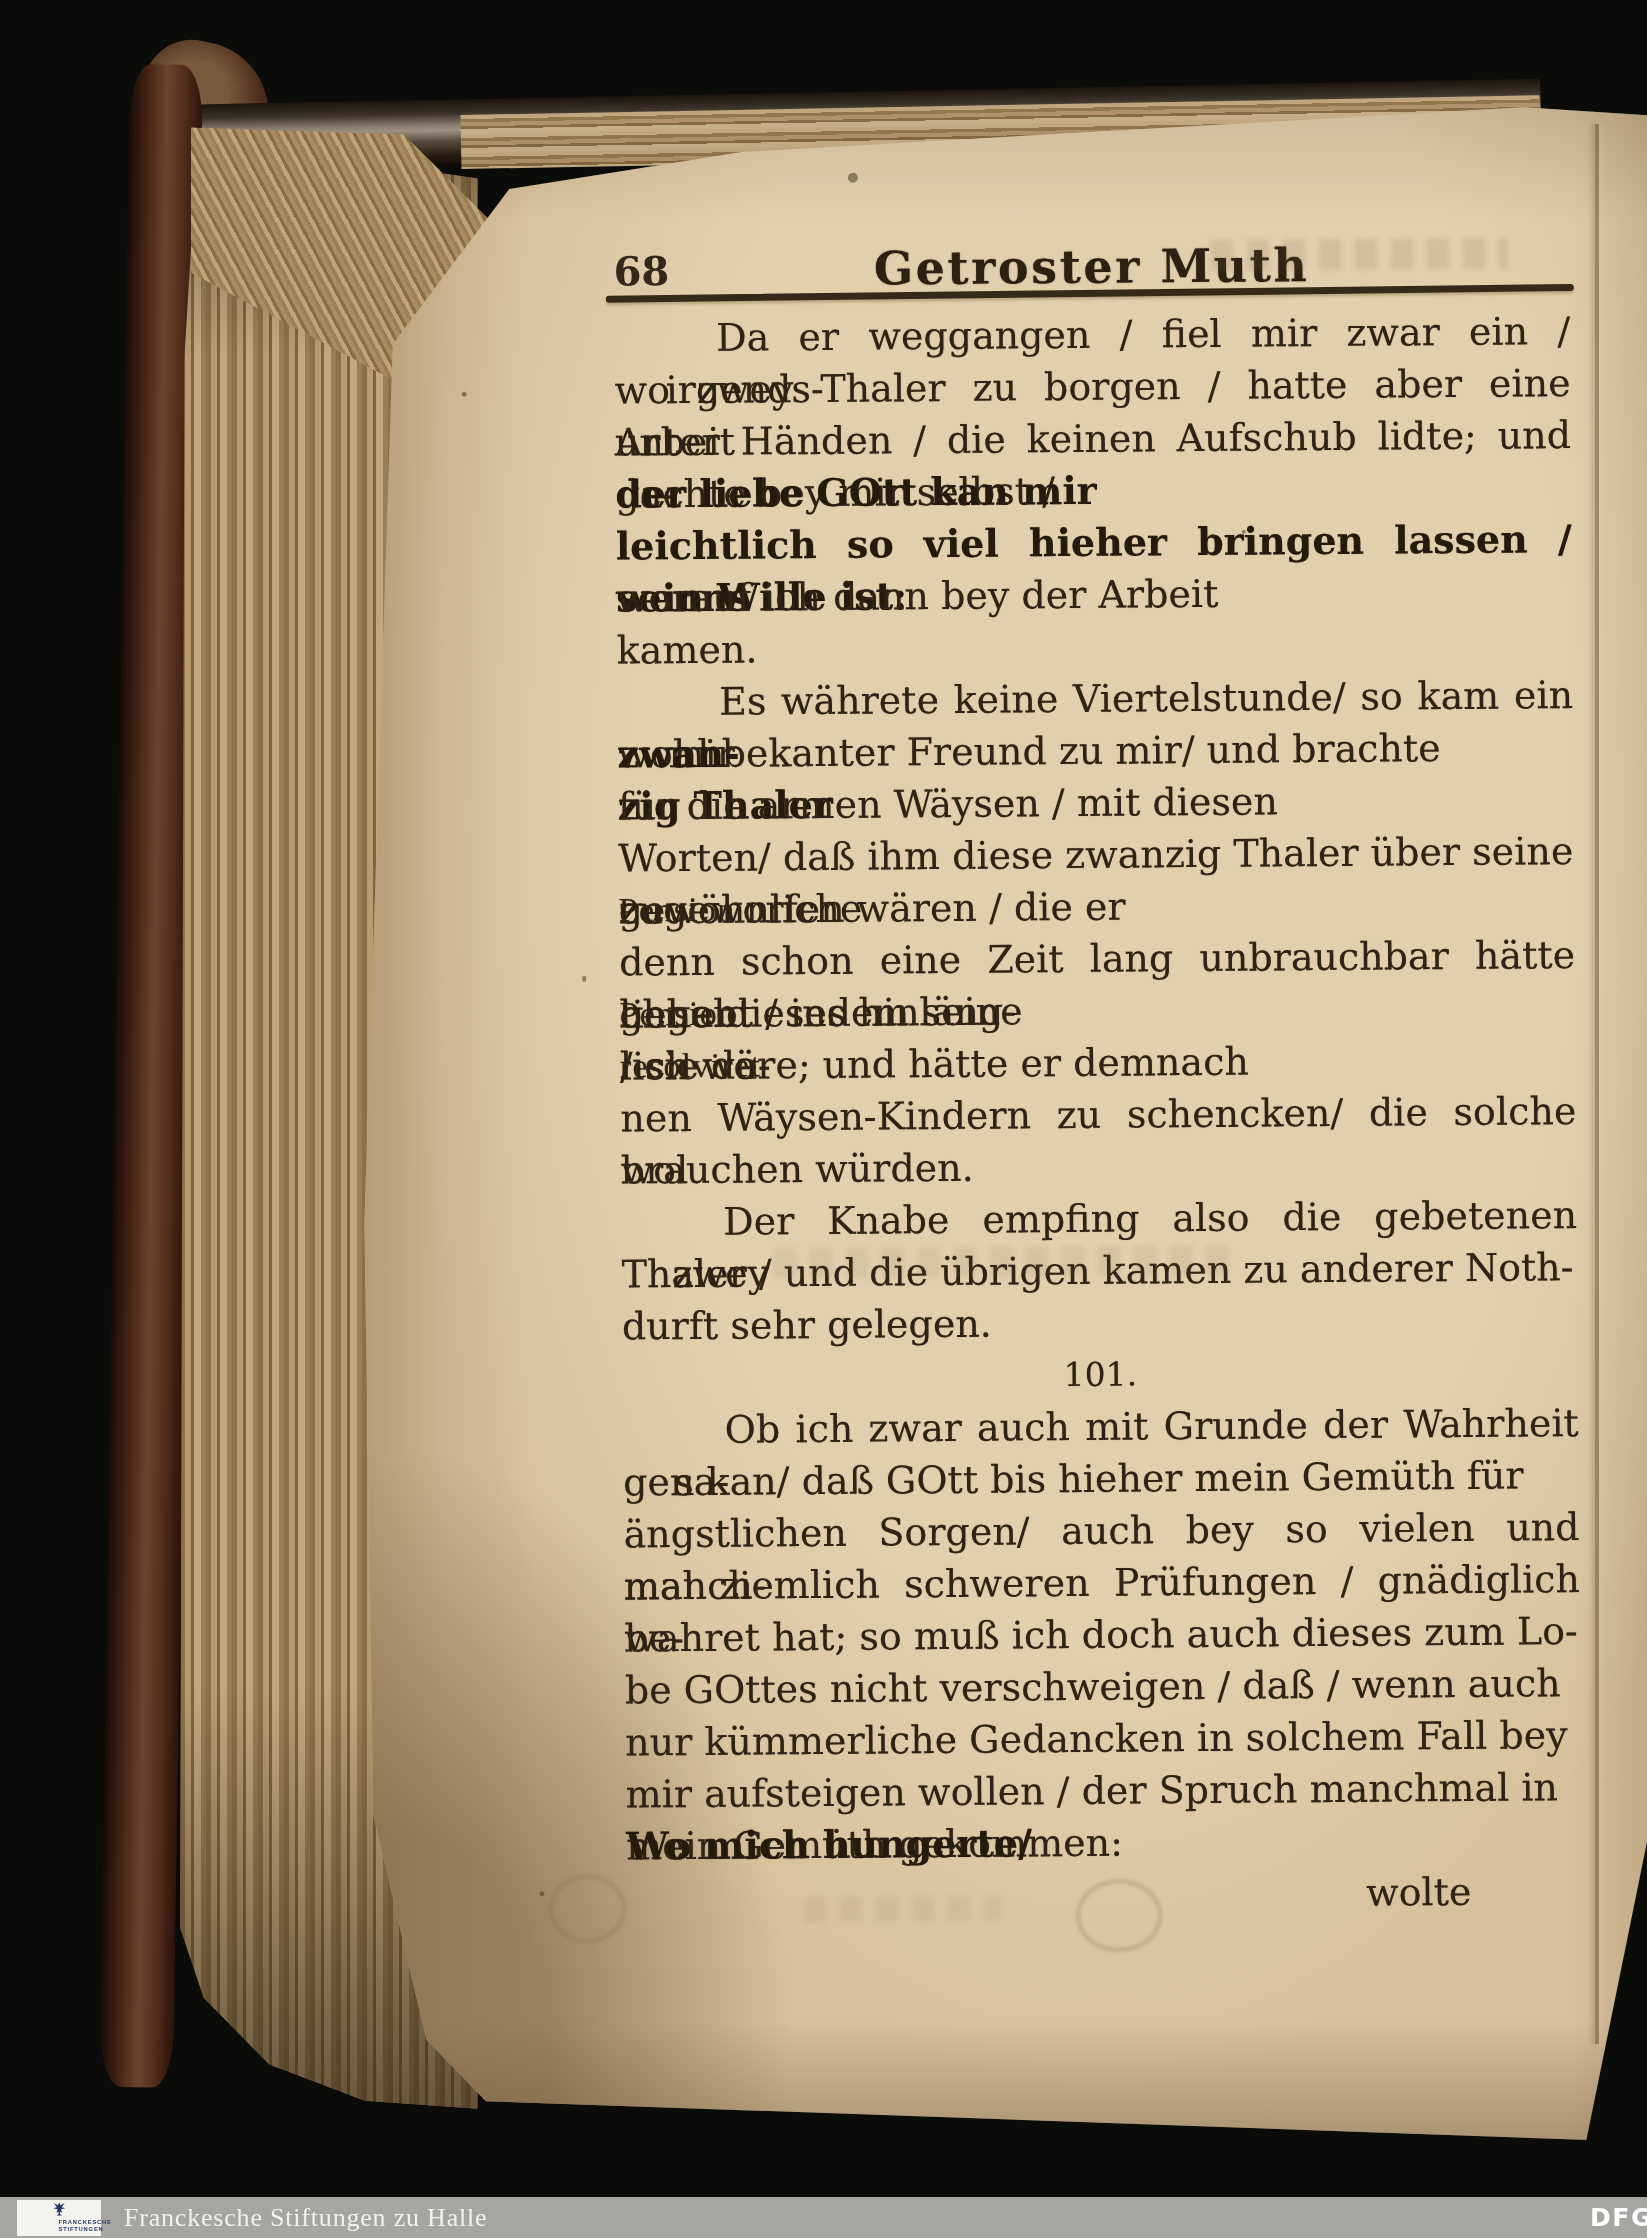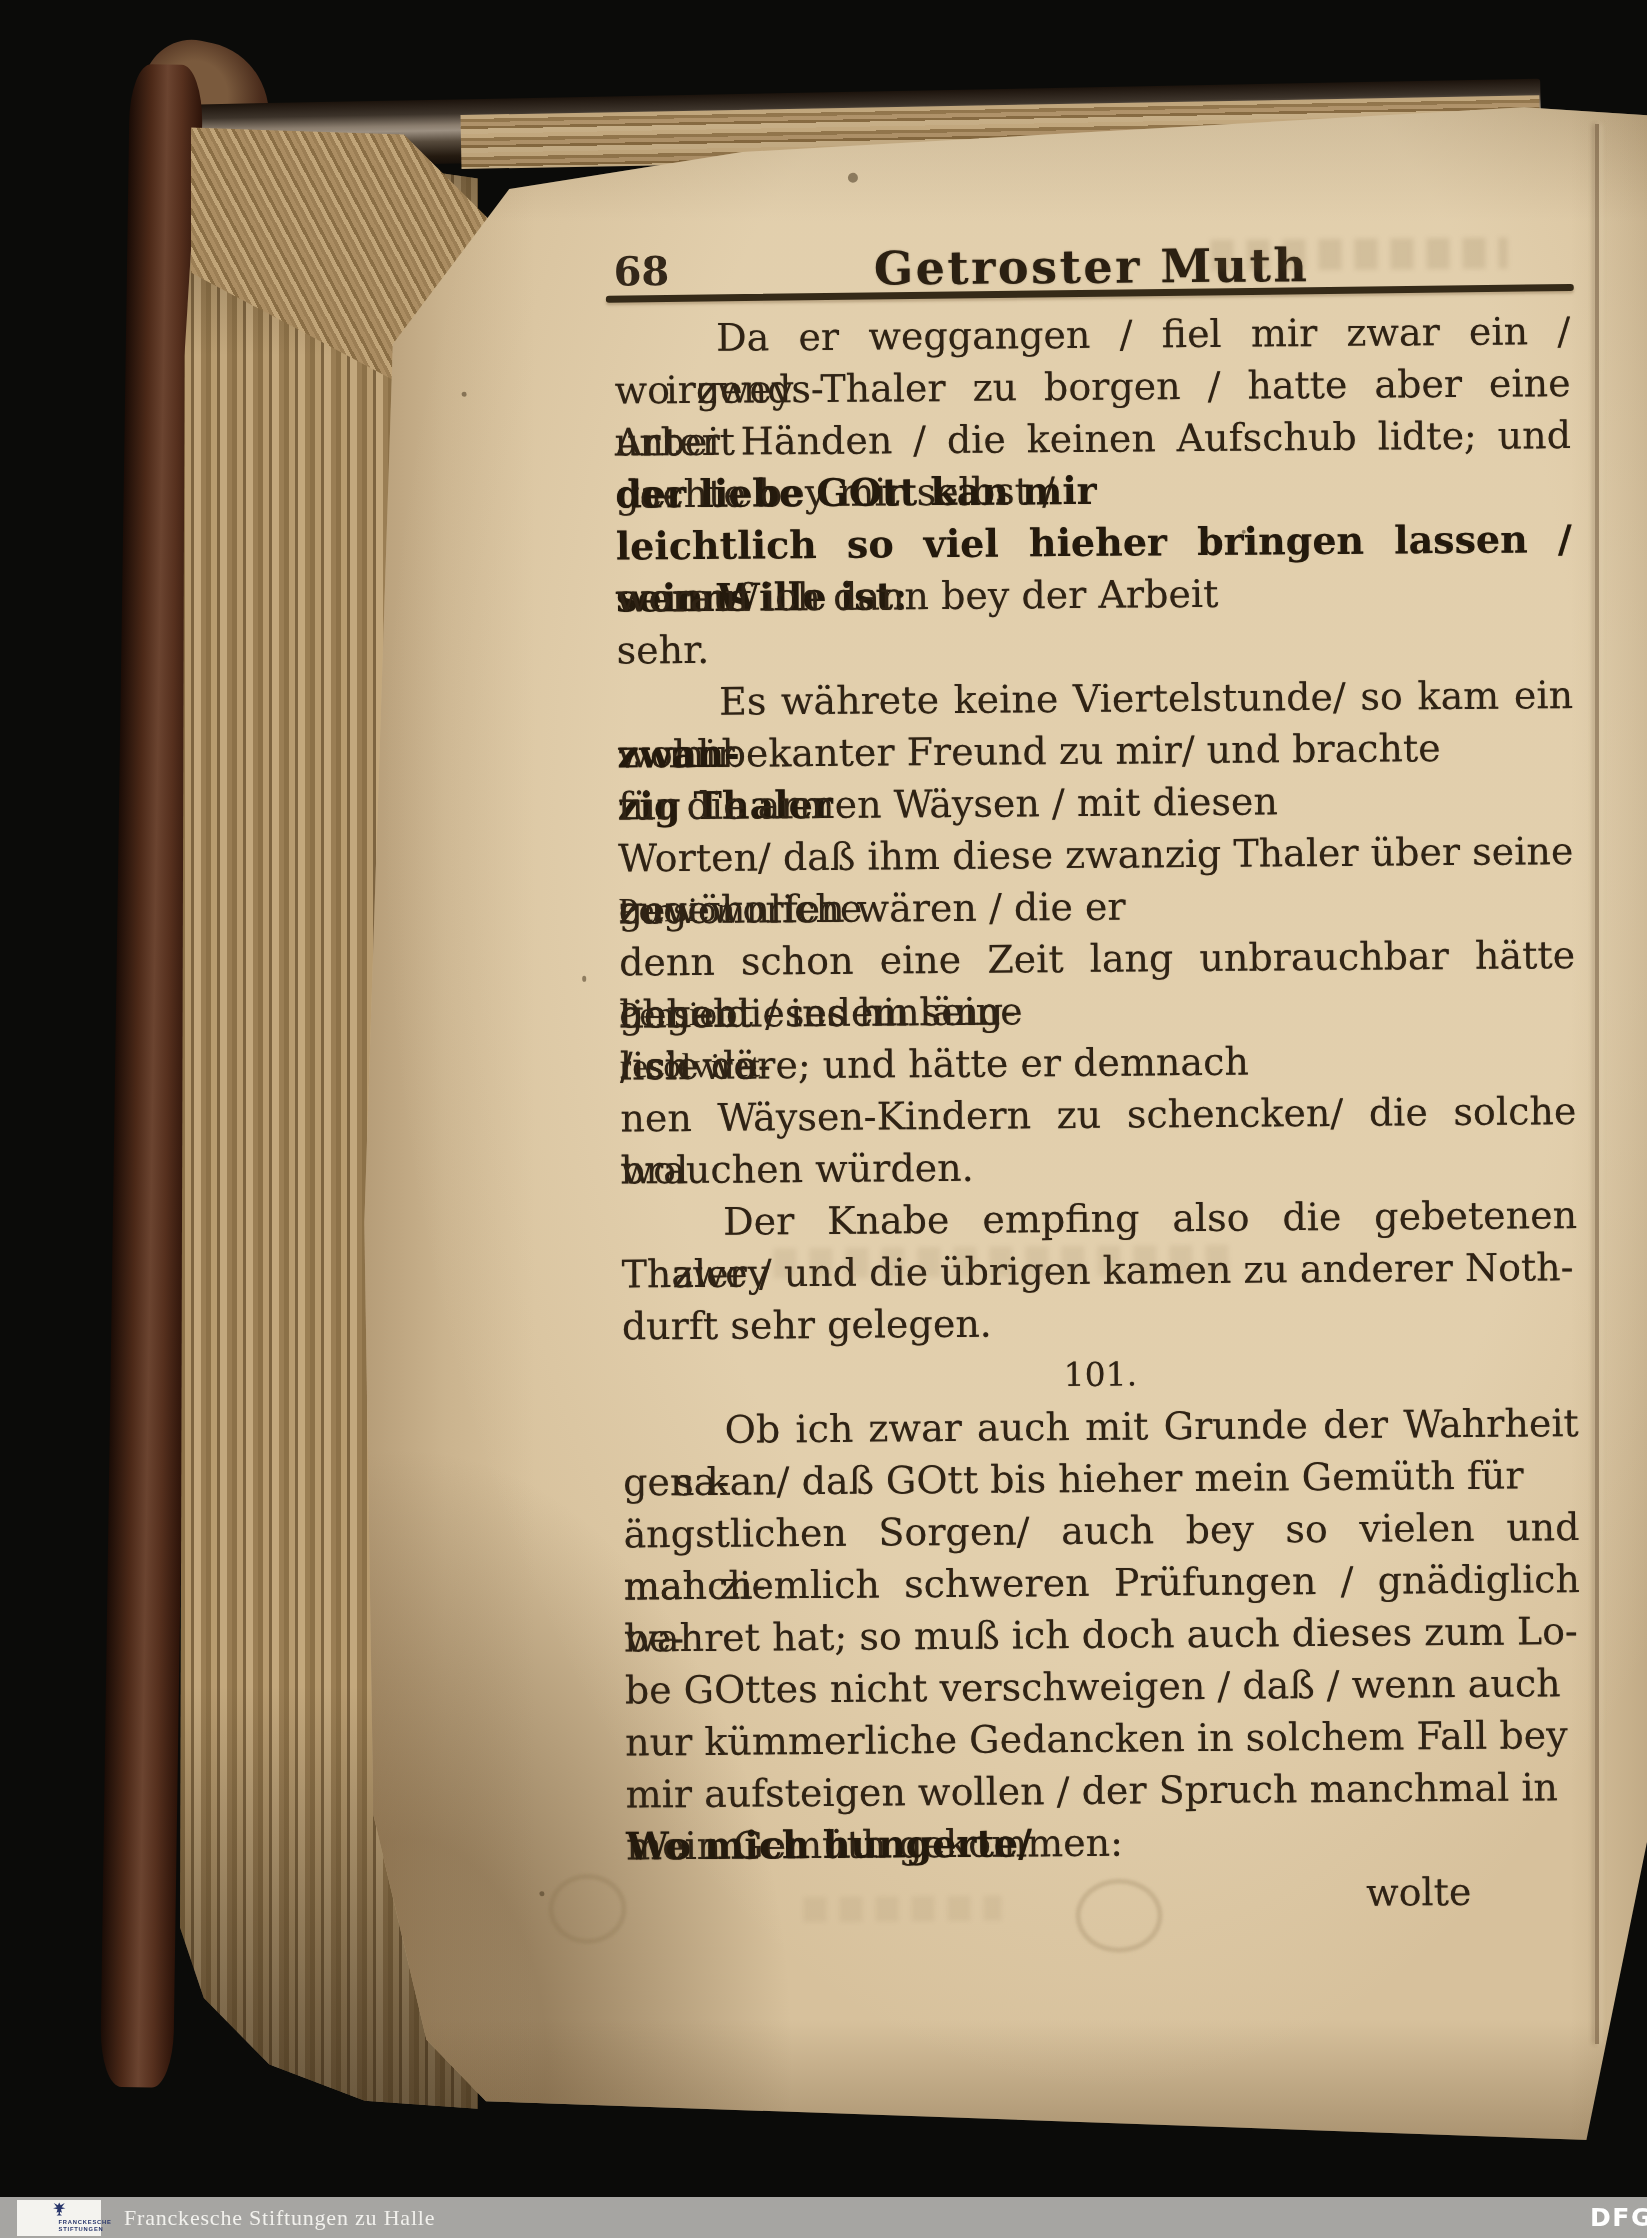--- a/index.html
+++ b/index.html
@@ -77,21 +77,21 @@
   .s2{left:1063px;top:1879px;width:87px;height:74px;}
   .speck{background:#4a3a22;border-radius:50%;opacity:.55;}
 
   
   .footer-bar{left:0;top:2197px;width:1648px;height:41px;background:#a6a5a2;}
   .logo-box{left:16.5px;top:2.5px;width:84px;height:36px;background:#f4f3ef;text-align:center;}
   .logo-eagle{left:34px;top:1.6px;width:16.5px;height:16.5px;fill:#27356b;position:absolute;}
   .logo-caption{left:0;top:19px;width:100%;font-family:"Liberation Sans",sans-serif;
      font-size:5.8px;line-height:7.4px;letter-spacing:0.8px;color:#27356b;font-weight:bold;}
   .footer-title{left:124px;top:0;height:36px;line-height:41px;color:#f2f1ed;
-     font-family:"Liberation Serif",serif;font-size:22px;letter-spacing:0.8px;}
+     font-family:"Liberation Serif",serif;font-size:26px;letter-spacing:0.8px;}
   .dfg{left:1590px;top:0;height:41px;line-height:41px;color:#ffffff;
      font-family:"DejaVu Sans",sans-serif;font-weight:bold;font-size:25px;letter-spacing:1.6px;}
 </style>
 </head>
 <body>
 
 <div class="scene">
 
   <div class="cover-corner"></div>
   <div class="cover-top"></div>
@@ -123,21 +123,21 @@
           <span class="seg-bold">der liebe GOtt kan mir</span>
         </div>
         <div class="line">
           <span class="seg-bold">leichtlich so viel hieher bringen lassen / wenns</span>
         </div>
         <div class="line">
           <span class="seg-bold">sein Wille ist:</span>
           <span class="seg">  worauf ich dann bey der Arbeit</span>
         </div>
         <div class="line noj">
-          <span class="seg">sehr.</span>
+          <span class="seg">kamen.</span>
         </div>
         <div class="line indent">
           <span class="seg">Es währete keine Viertelstunde/ so kam ein mir</span>
         </div>
         <div class="line">
           <span class="seg">wohl bekanter Freund zu mir/ und brachte </span>
           <span class="seg-bold">zwan-</span>
         </div>
         <div class="line">
           <span class="seg-bold">zig Thaler</span>

